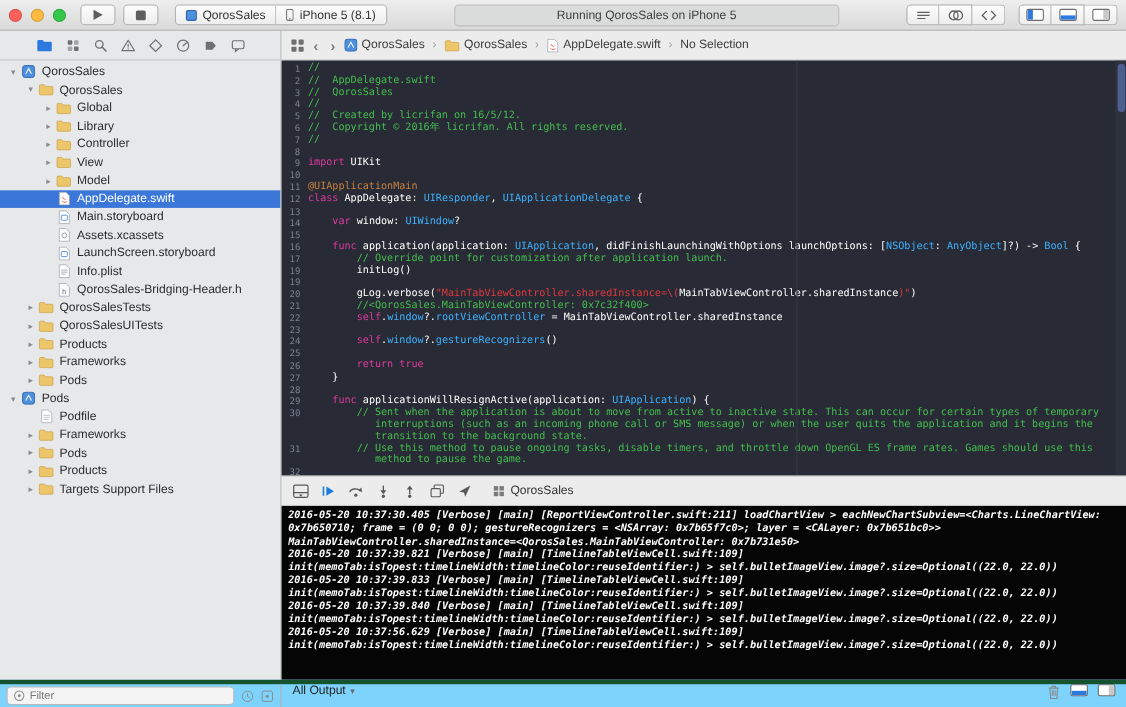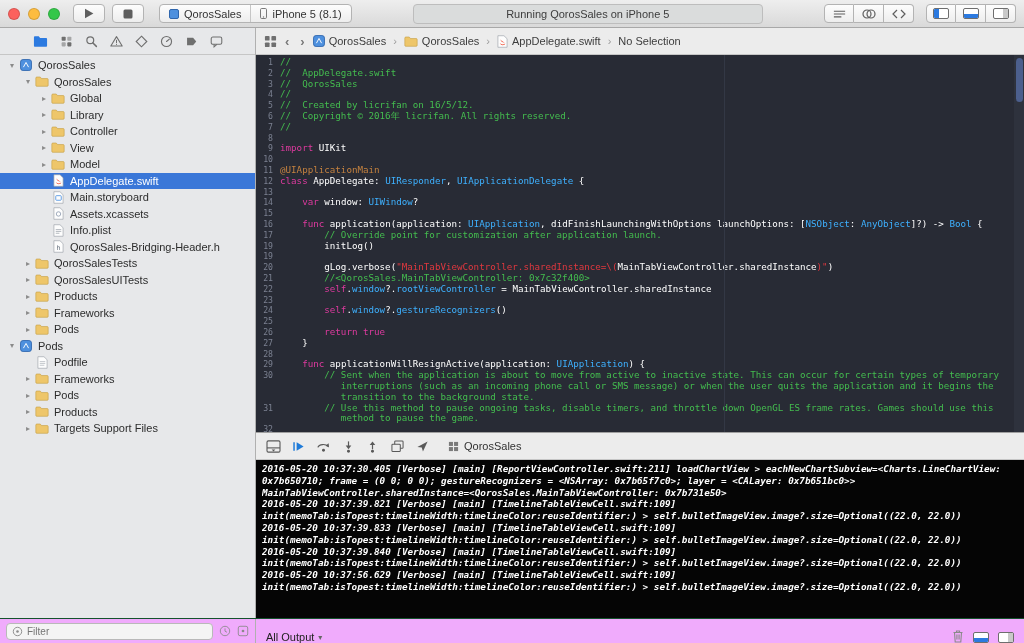--- a/index.html
+++ b/index.html
@@ -62,26 +62,26 @@
 
   .debug-toolbar { height:28px; flex:none; background:#ececec; border-top:1px solid #9f9f9f; border-bottom:1px solid #c6c6c6; display:flex; align-items:center; gap:11px; padding:0 10px; }
   .dbg-btn { background:none; border:none; padding:0; color:#595959; display:flex; align-items:center; }
   .dbg-btn.blue { color:#1f7bd9; }
   .proc-chip { display:flex; align-items:center; gap:5px; font-size:11px; color:#333; margin-left:8px; }
 
   .console { flex:1; min-height:0; background:#050505; padding:3px 6px; overflow:hidden; }
   .console-row { font-family:"DejaVu Sans Mono",monospace; font-weight:bold; font-size:9.3px; line-height:11.8px; color:#ffffff; white-space:pre; overflow:hidden;font-style:italic; }
 
   
-  .bottombar { height:25px; flex:none; display:flex; border-top:1px solid #14532d; background:#f0abfc; }
+  .bottombar { height:25px; flex:none; display:flex; border-top:4px solid #14532d; background:#7dd3fc; }
   .bb-left { width:256px; flex:none; border-right:1px solid #b0b0b0; display:flex; align-items:center; padding:0 6px; gap:6px; }
   .filter-field { flex:1; height:17px; border:1px solid #b9b9b9; border-radius:4px; background:#f4f4f4; display:flex; align-items:center; padding:0 5px; gap:4px; }
   .filter-field input { border:none; background:transparent; font-size:10px; color:#555; width:100%; outline:none; font-family:"Liberation Sans",sans-serif; }
   .bb-ic { color:#8a8a8a; display:flex; align-items:center; background:none; border:none; padding:0; }
-  .bb-right { flex:1; display:flex; align-items:flex-end; padding:0 10px; gap:9px; font-size:11px; color:#222; }
+  .bb-right { flex:1; display:flex; align-items:flex-start; padding:0 10px; gap:9px; font-size:11px; color:#222; }
   .all-output { display:flex; align-items:center; gap:4px; background:none; border:none; font-size:11px; color:#222; padding:0; }
   .chev { font-size:8px; color:#666; }
   .spacer { flex:1; }
 </style>
 </head>
 <body>
 
 <div class="window">
 
   <div class="titlebar">
@@ -345,20 +345,32 @@
             <span class="disc"></span>
             <span class="tree-ic">
               <span class="ic">
                 <svg width="11" height="13" viewBox="0 0 12 14">
                   <path d="M1 .7h6.6L11 4v9.3H1z" fill="#fdfdfd" stroke="#9aa0a8" stroke-width=".7"></path>
                   <circle cx="6" cy="7.5" r="2.4" fill="none" stroke="#8e9bb0" stroke-width=".9"></circle>
                 </svg>
               </span>
             </span>
             <span class="tree-label">Assets.xcassets</span>
+          </div>
+          <div class="tree-row" style="padding-left: 38px;">
+            <span class="disc"></span>
+            <span class="tree-ic">
+              <span class="ic">
+                <svg width="11" height="13" viewBox="0 0 12 14">
+                  <path d="M1 .7h6.6L11 4v9.3H1z" fill="#fdfdfd" stroke="#9aa0a8" stroke-width=".7"></path>
+                  <rect x="3" y="5" width="6" height="5" rx=".8" fill="none" stroke="#4a90e2" stroke-width=".9"></rect>
+                </svg>
+              </span>
+            </span>
+            <span class="tree-label">LaunchScreen.storyboard</span>
           </div>
           <div class="tree-row" style="padding-left: 38px;">
             <span class="disc"></span>
             <span class="tree-ic">
               <span class="ic">
                 <svg width="11" height="13" viewBox="0 0 12 14">
                   <path d="M1 .7h6.6L11 4v9.3H1z" fill="#fdfdfd" stroke="#9aa0a8" stroke-width=".7"></path>
                   <path d="M3 6h6M3 8h6M3 10h4" stroke="#9aa0a8" stroke-width=".8"></path>
                 </svg>
               </span>

